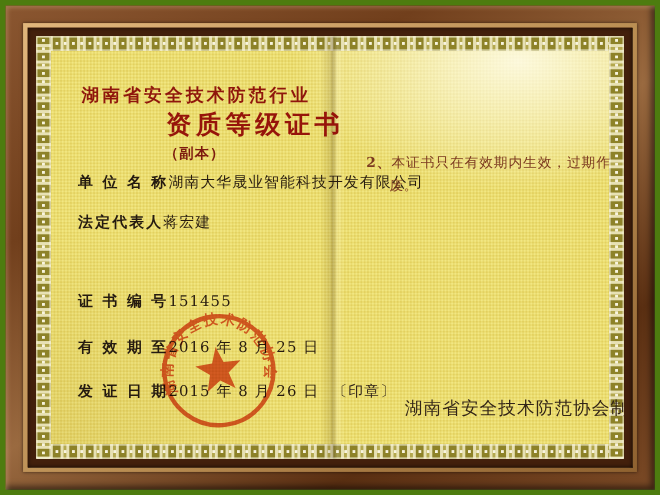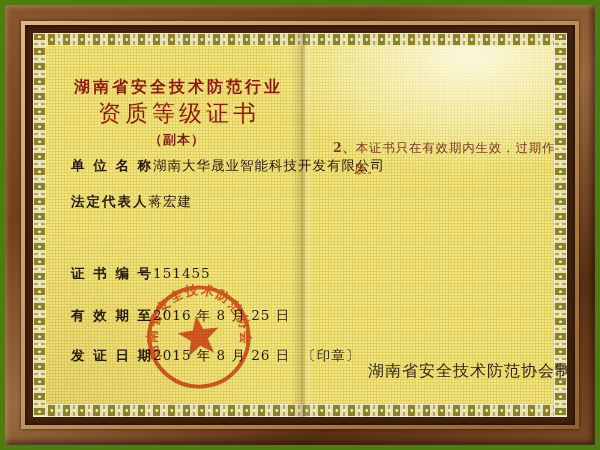--- a/index.html
+++ b/index.html
@@ -50,22 +50,22 @@
   .band.top{top:0}.band.bottom{bottom:0}.band.left{left:0}.band.right{right:0}
   
   .fold{
     position:absolute;left:258px;top:0;bottom:0;width:22px;pointer-events:none;
     background:linear-gradient(90deg,rgba(0,0,0,0) 0%,rgba(95,75,20,.16) 40%,rgba(60,40,10,.26) 52%,rgba(255,255,240,.18) 72%,rgba(0,0,0,0) 100%);
   }
   
   .left-page{position:absolute;left:8px;top:0;width:272px;height:100%;}
   .title1{position:absolute;top:44px;width:100%;text-align:center;
     font-size:16px;font-weight:bold;letter-spacing:3px;text-indent:3px;color:#8f160c;}
-  .title2{position:absolute;top:65px;width:100%;text-align:center;
-    font-size:23px;font-weight:normal;letter-spacing:4px;text-indent:4px;color:#96140a;}
+  .title2{position:absolute;top:65px;width:100%;text-align:right;
+    font-size:23px;font-weight:bold;letter-spacing:4px;text-indent:4px;color:#96140a;}
   .subtitle{position:absolute;top:98px;width:100%;text-align:center;
     font-size:13px;font-weight:bold;color:#7d1a0e;letter-spacing:1px;}
   .field{position:absolute;left:30px;white-space:nowrap;font-size:13.5px;color:#261a0e;}
   .field .lab{font-weight:bold;letter-spacing:2px;color:#241a10;}
   .field .val{letter-spacing:1px;}
   .field .suffix{margin-left:12px;letter-spacing:1px;color:#31241a;}
   .f0{top:124px}.f1{top:160px}.f2{top:197px}.f3{top:232px}.f4{top:274px}.f5{top:314px}
   
   .right-page{position:absolute;left:300px;top:0;width:222px;height:100%;}
   .notes-heading{position:absolute;top:58px;width:100%;text-align:center;

